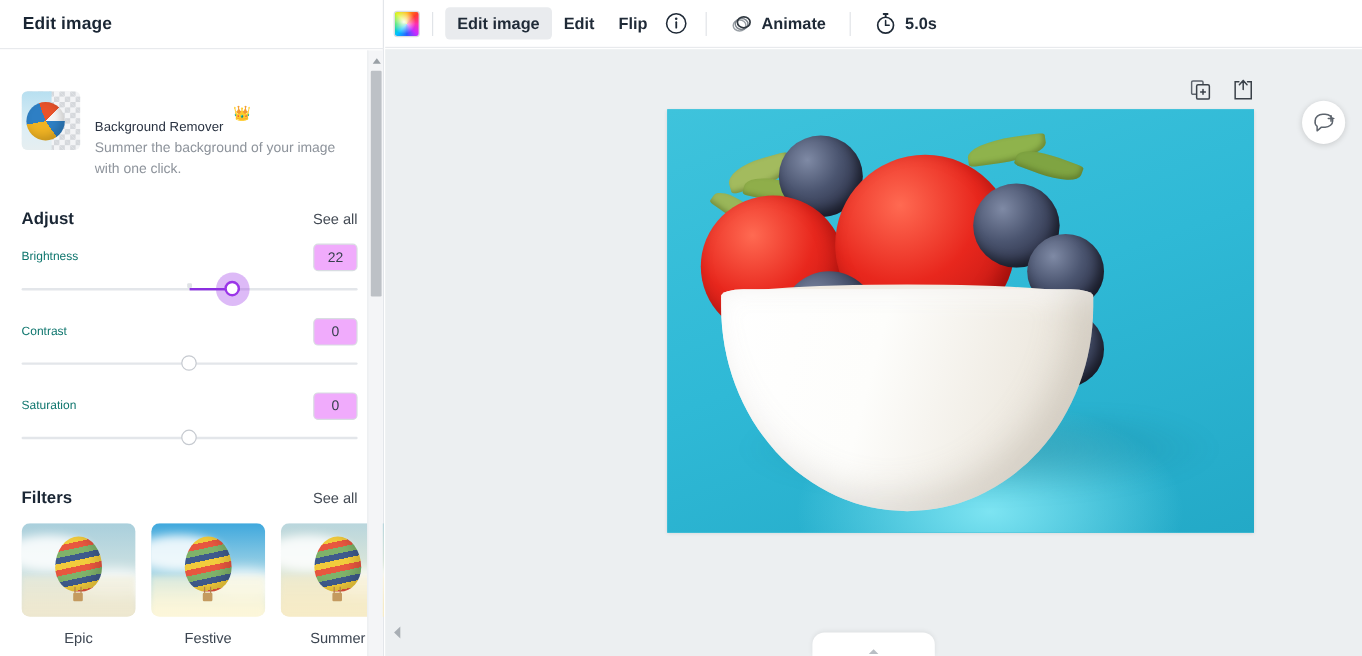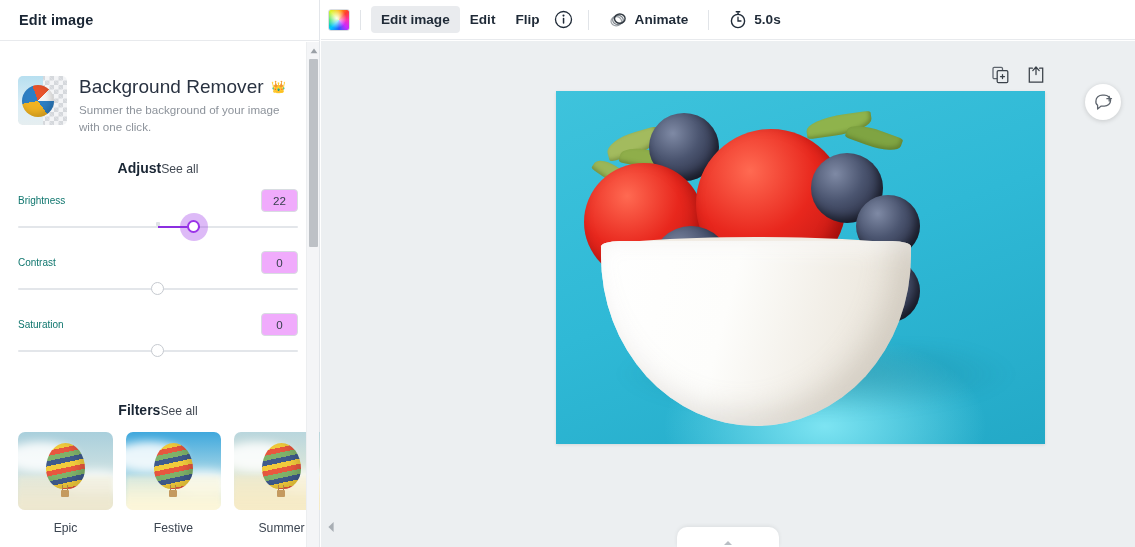--- a/index.html
+++ b/index.html
@@ -78,31 +78,31 @@
        #2e7fc4 60deg 140deg,
        #e8532b 140deg 205deg,
        #f4f4f4 205deg 250deg,
        #2e7fc4 250deg 305deg,
        #f0b323 305deg 360deg);
     box-shadow: inset -3px -3px 7px rgba(0,0,0,.18);
   }
   #bgremover-texts { margin-left: 12px; }
   #bgremover-title-line { display:flex; align-items:center; }
   #bgremover-title {
-    font-size: 19px; color: #293241; letter-spacing: .05px;
+    font-size: 11px; color: #293241; letter-spacing: .05px; margin-top: 24px;
   }
   #crown-icon { margin-left: 8px; font-size: 12px; color:#f2b31a; line-height:1; }
   #bgremover-desc {
     font-size: 11.6px; color: #8d939b; line-height: 17px;
     margin-top: 3px; width: 222px;
   }
 
   
   .section-head {
-    display: flex; justify-content: center; align-items: baseline;
+    display: flex; justify-content: space-between; align-items: baseline;
     width: 280px;
   }
   .section-title { font-size: 14px; font-weight: 700; color: #1a2634; }
   .see-all {
     font-size: 12.2px; color: #434a54; cursor: pointer;
   }
   #adjust-head { margin-top: 25px; }
 
   
   .slider-group { width: 280px; margin-top: 13px; }
@@ -133,21 +133,21 @@
     position: absolute; width: 13px; height: 13px; border-radius: 50%;
     background: #fff; border: 2.5px solid #9b35e8; top: 4px;
   }
   .slider-handle.plain { border: 1.5px solid #c6cad0; top: 4px; width: 13px; height: 13px;}
   .slider-glow {
     position: absolute; width: 28px; height: 28px; border-radius: 50%;
     background: rgba(155,53,232,.34); top: -3px;
   }
 
   
-  #filters-head { margin-top: 40px; }
+  #filters-head { margin-top: 30px; }
   #filters-row { display: flex; gap: 13px; margin-top: 14px; }
   .filter-item { width: 95px; cursor: pointer; }
   .filter-thumb {
     width: 95px; height: 78px; border-radius: 7px; position: relative;
     overflow: hidden;
   }
   .filter-thumb .fsky { position:absolute; inset:0; }
   .filter-thumb .cloudA {
     position:absolute; width: 74px; height: 30px; border-radius: 50%;
     background: rgba(255,255,255,.85); filter: blur(4px);

